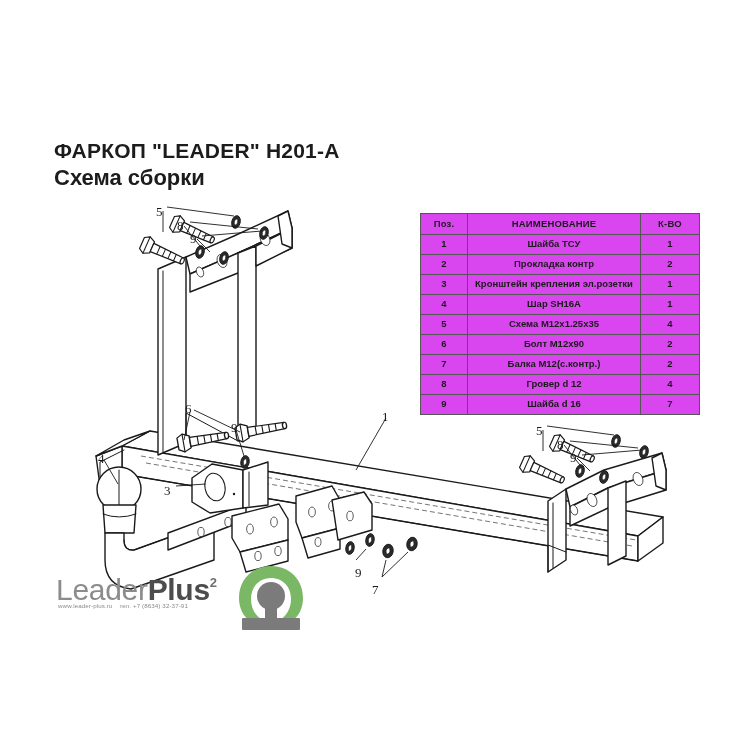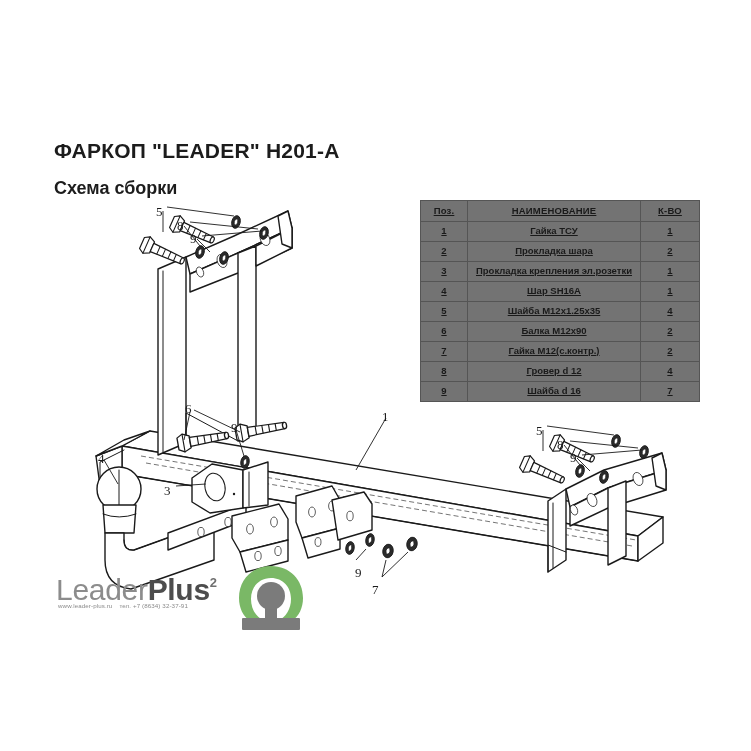--- a/index.html
+++ b/index.html
@@ -27,37 +27,36 @@
     line-height: 1.12;
   }
   #doc-title {
     font-size: 21px;
     font-weight: 700;
     letter-spacing: 0.2px;
     color: #1c1c1c;
     white-space: nowrap;
   }
   #doc-subtitle {
-    font-size: 18px;
+    font-size: 22px;
     font-weight: 700;
     color: #1c1c1c;
-    margin-top: 15px;
+    margin-top: 3px;
     white-space: nowrap;
   }
 
   
   #parts-table {
     position: absolute;
     left: 420px;
-    top: 200px;
+    top: 213px;
     width: 270px;
     border-collapse: collapse;
     table-layout: fixed;
-    background: #737373;
-    text-decoration: underline;
+    background: #d946ef;
   }
   #parts-table td, #parts-table th {
     border: 1px solid #555555;
     font-size: 9.5px;
     font-weight: 700;
     text-align: center;
     color: #1a1a1a;
     padding: 2px 1px;
     line-height: 1.12;
   }
@@ -342,51 +341,51 @@
     <thead>
       <tr>
         <th class="col-pos">Поз.</th>
         <th class="col-name">НАИМЕНОВАНИЕ</th>
         <th class="col-qty">К-ВО</th>
       </tr>
     </thead>
     <tbody id="parts-table-body">
         <tr>
           <td class="col-pos">1</td>
-          <td class="col-name">Гайка ТСУ</td>
+          <td class="col-name">Шайба ТСУ</td>
           <td class="col-qty">1</td>
         </tr>
         <tr>
           <td class="col-pos">2</td>
-          <td class="col-name">Прокладка шара</td>
+          <td class="col-name">Прокладка контр</td>
           <td class="col-qty">2</td>
         </tr>
         <tr class="row-tall">
           <td class="col-pos">3</td>
-          <td class="col-name">Прокладка крепления эл.розетки</td>
+          <td class="col-name">Кронштейн крепления эл.розетки</td>
           <td class="col-qty">1</td>
         </tr>
         <tr>
           <td class="col-pos">4</td>
           <td class="col-name">Шар SH16A</td>
           <td class="col-qty">1</td>
         </tr>
         <tr>
           <td class="col-pos">5</td>
-          <td class="col-name">Шайба М12х1.25х35</td>
+          <td class="col-name">Схема М12х1.25х35</td>
           <td class="col-qty">4</td>
         </tr>
         <tr>
           <td class="col-pos">6</td>
-          <td class="col-name">Балка М12х90</td>
+          <td class="col-name">Болт М12х90</td>
           <td class="col-qty">2</td>
         </tr>
         <tr>
           <td class="col-pos">7</td>
-          <td class="col-name">Гайка М12(с.контр.)</td>
+          <td class="col-name">Балка М12(с.контр.)</td>
           <td class="col-qty">2</td>
         </tr>
         <tr>
           <td class="col-pos">8</td>
           <td class="col-name">Гровер d 12</td>
           <td class="col-qty">4</td>
         </tr>
         <tr>
           <td class="col-pos">9</td>
           <td class="col-name">Шайба d 16</td>

